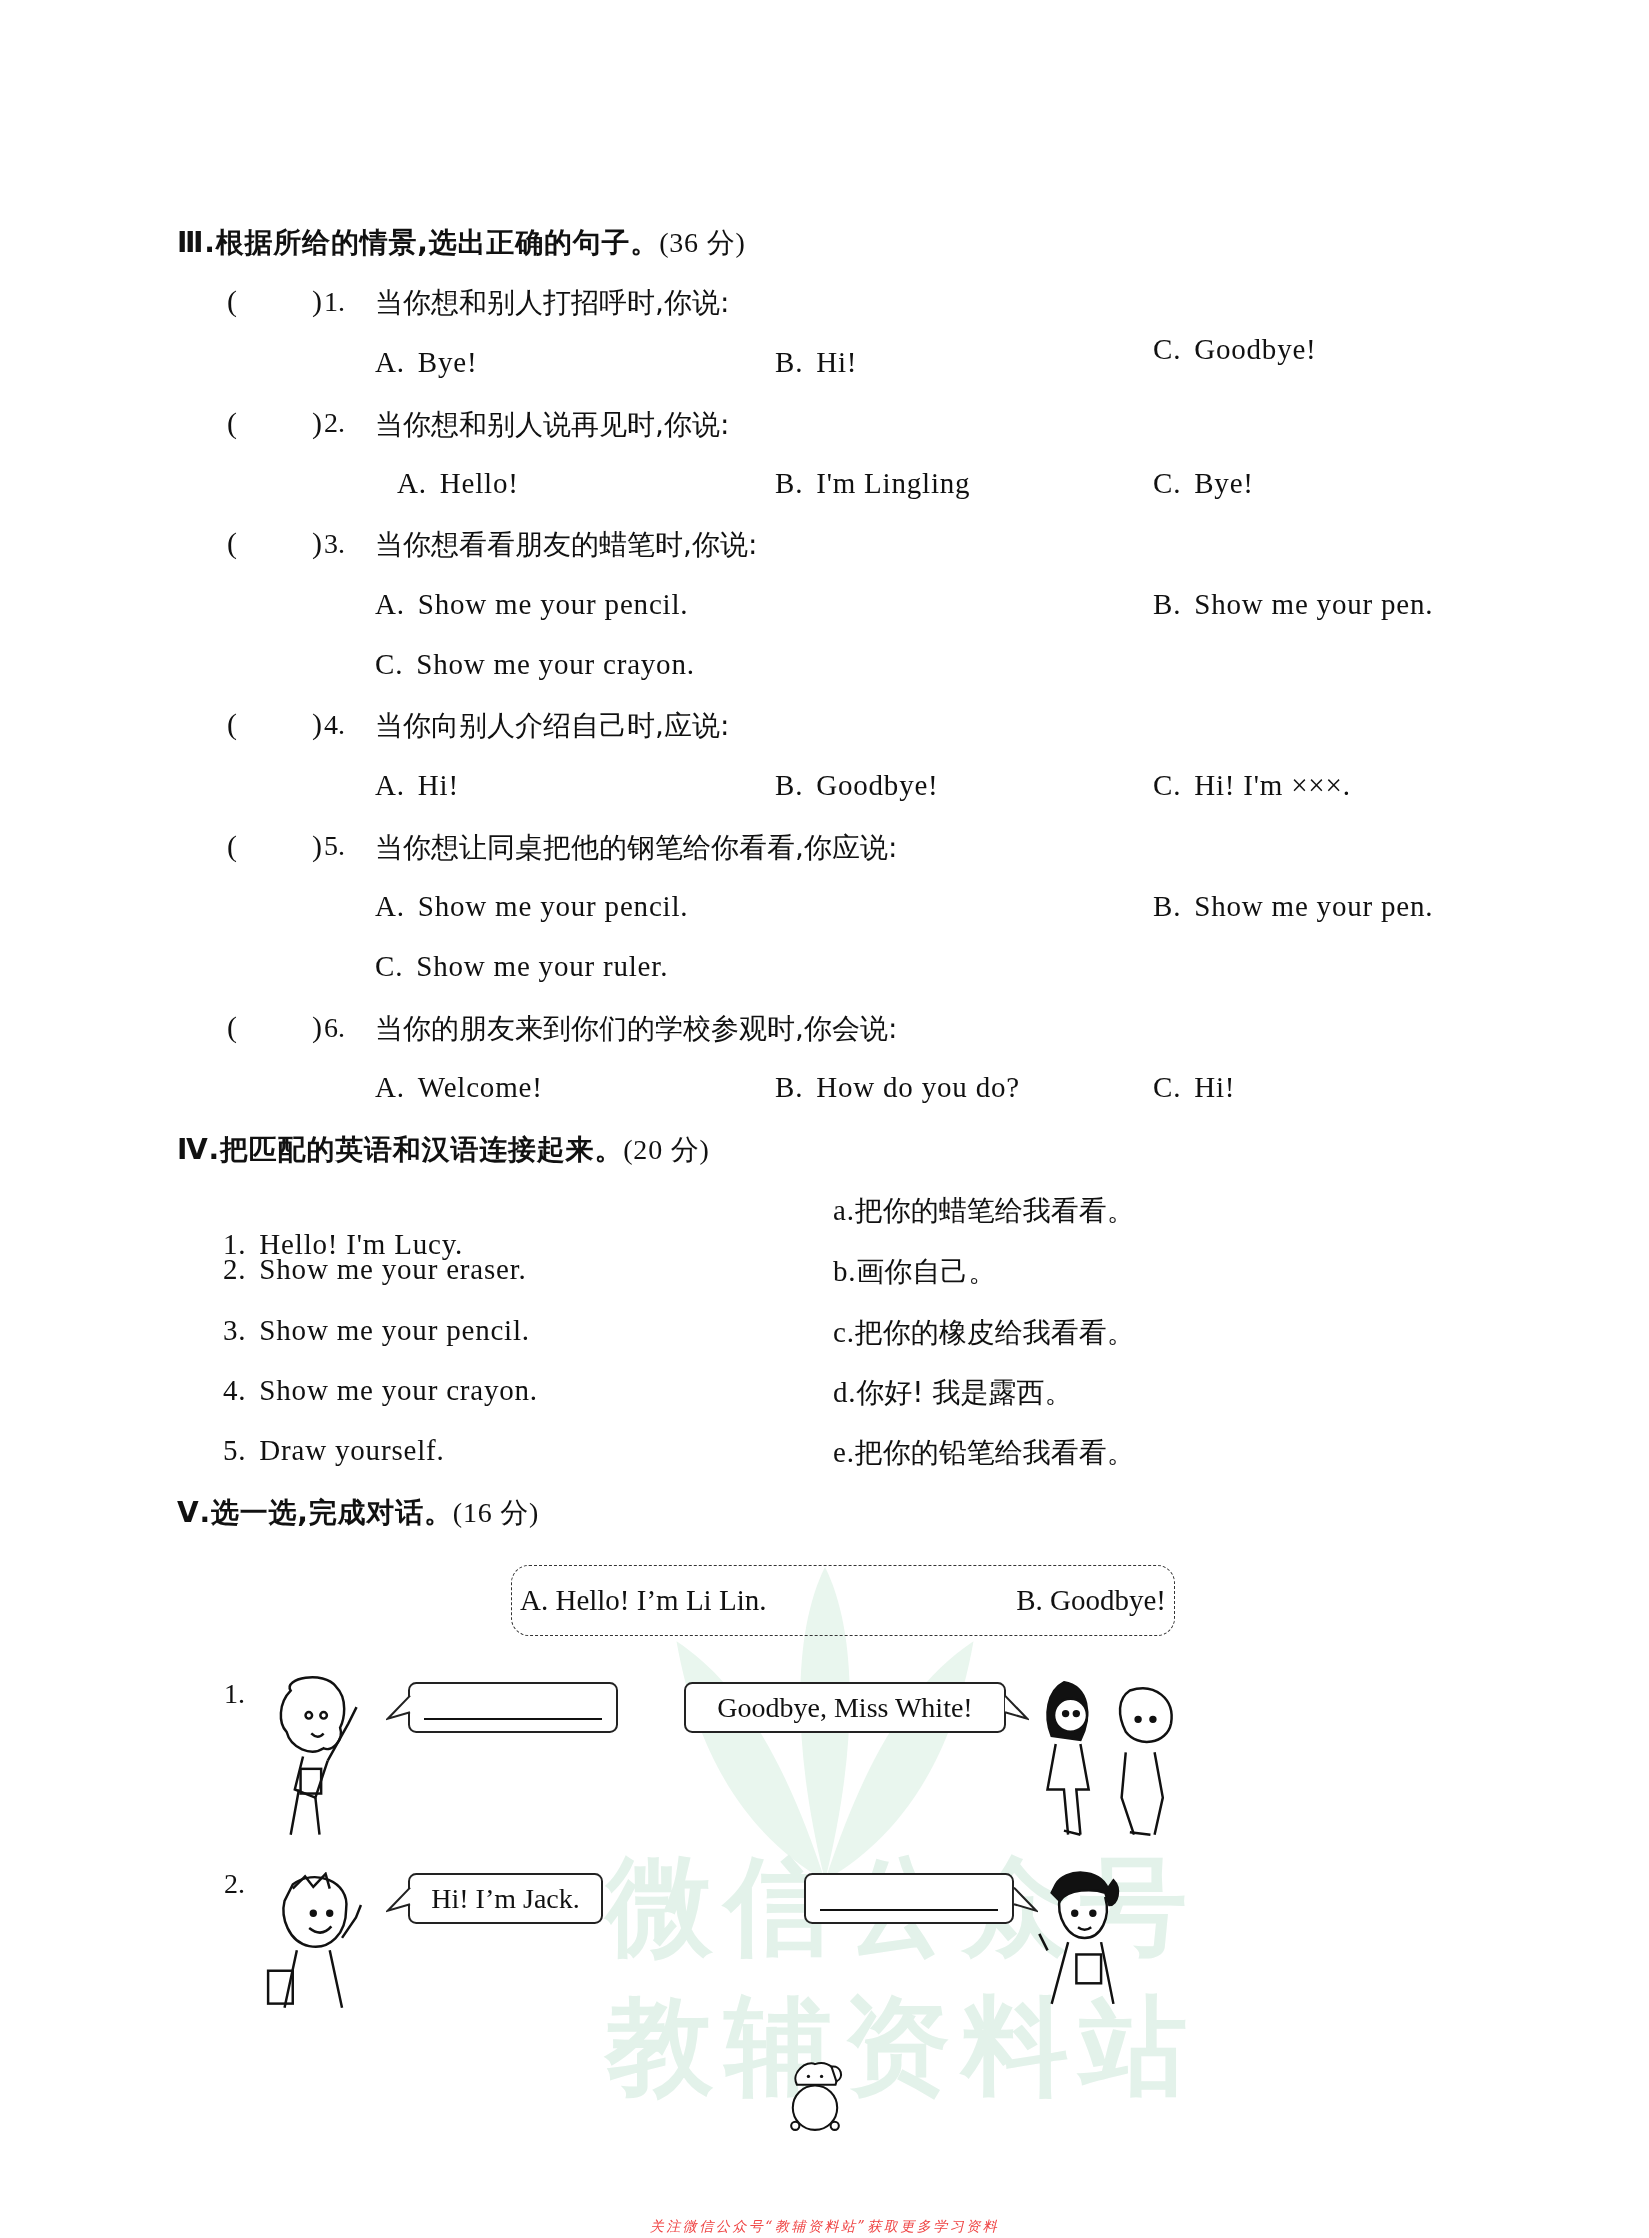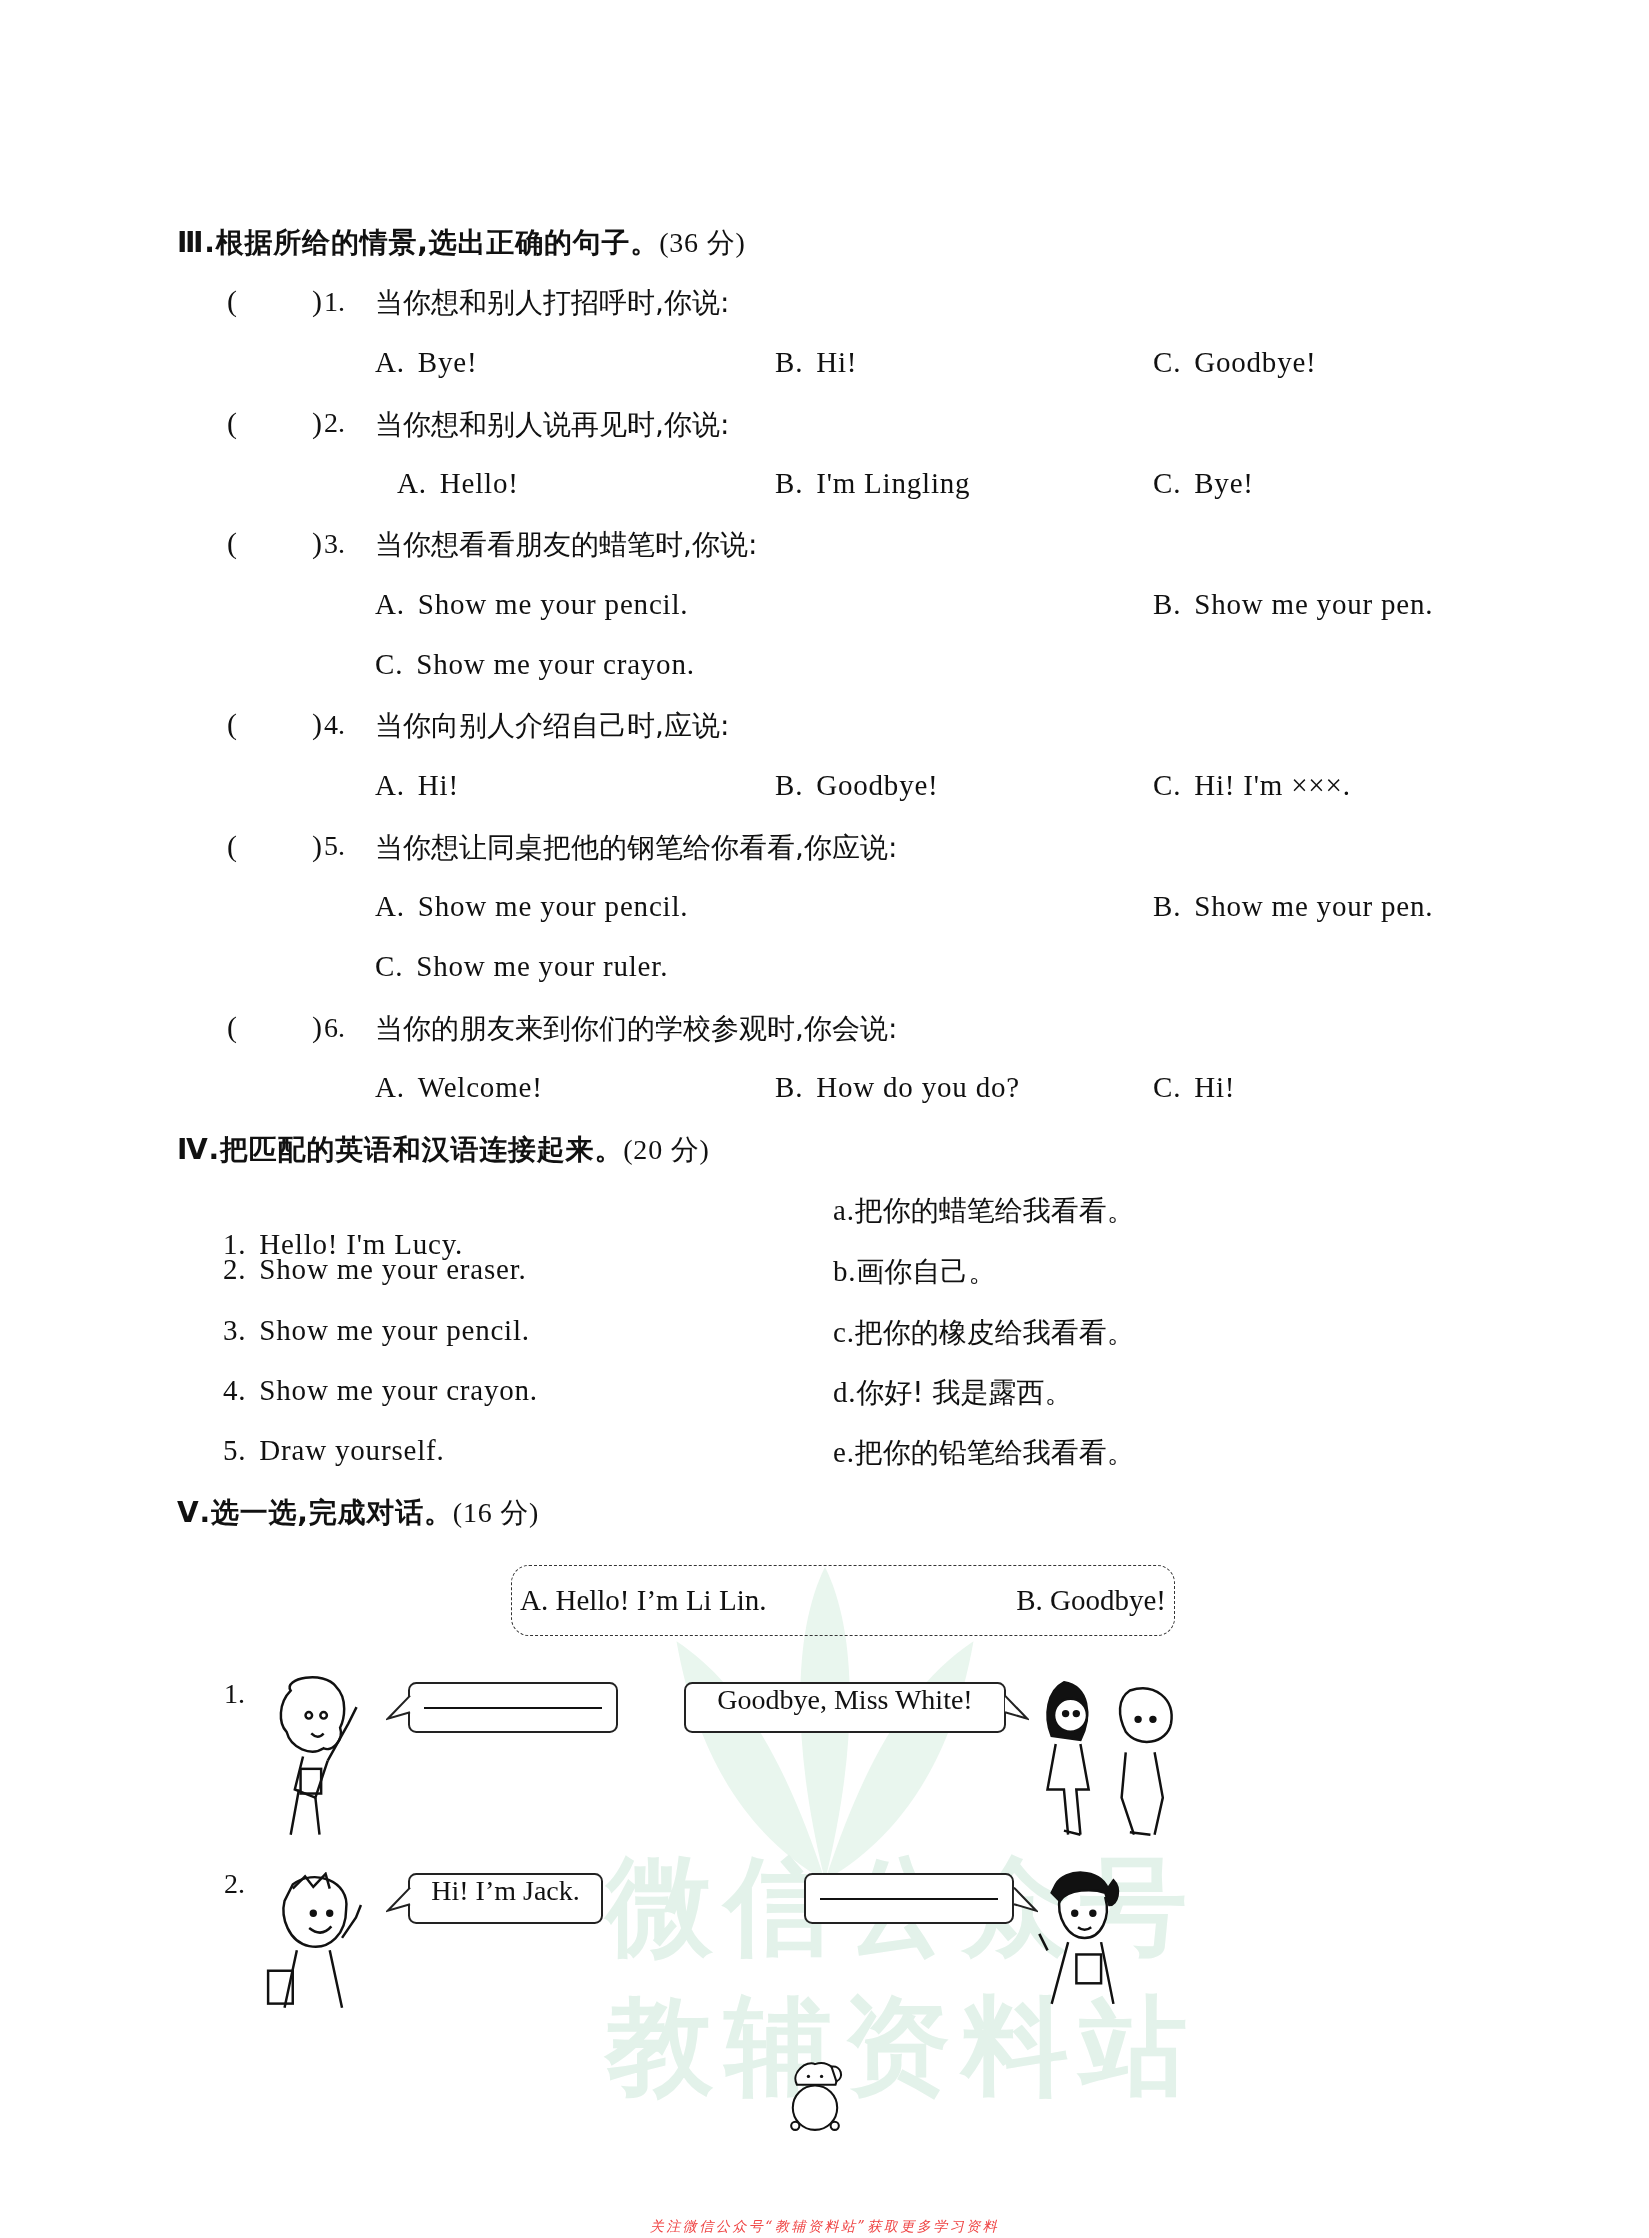--- a/index.html
+++ b/index.html
@@ -20,21 +20,21 @@
   .wm-logo { position:absolute; z-index:0; }
 
   .content { position:relative; z-index:1; }
 
   .opt-box { position:absolute; left:511px; top:1565px; width:664px; height:71px;
              border:1.6px dashed #333; border-radius:18px; box-sizing:border-box;
              display:flex; align-items:center; padding:0 8px; font-size:29px; z-index:1; background:transparent; }
   .opt-box .b { margin-left:auto; }
 
   .bubble { position:absolute; border:2.1px solid #222; border-radius:8.2px; background:#fff; box-sizing:border-box;
-            display:flex; align-items:flex-start; justify-content:center; font-size:28px; z-index:1; }
+            display:flex; align-items:center; justify-content:center; font-size:28px; z-index:1; }
   .bubble .blank { display:block; border-bottom:2.5px solid #111; width:86%; height:0; margin-top:23px; }
   .tail { position:absolute; z-index:2; }
 
   .figure { position:absolute; z-index:1; }
   .scene-num { font-size:28px; }
   .page-num { position:absolute; left:782px; top:2060px; width:66px; height:74px; z-index:1; }
   .footer { position:absolute; left:0; width:1649px; top:2218px; text-align:center; font-family:"DejaVu Serif", serif; font-size:14px; font-style:italic; color:#ef4444; letter-spacing:2.5px; }
 </style>
 </head>
 <body>
@@ -54,21 +54,21 @@
 </div>
 
 <div>
   <span class="abs paren" style="left:227px;top:284px;">(</span>
   <span class="abs paren" style="left:312px;top:284px;">)</span>
   <div class="abs" style="left:249px;top:287px;width:59px;height:33px;"></div>
   <span class="abs qnum" style="left:324px;top:286px;">1.</span>
   <span class="abs stem" style="left:375px;top:284px;">当你想和别人打招呼时,你说:</span>
   <span class="abs opt" style="left:375px;top:346px;"><span class="letter">A.</span><span>Bye!</span></span>
   <span class="abs opt" style="left:775px;top:346px;"><span class="letter">B.</span><span>Hi!</span></span>
-  <span class="abs opt" style="left:1153px;top:346px;"><span class="letter">C.</span><span>Goodbye!</span></span>
+  <span class="abs opt" style="left:1153px;top:333px;"><span class="letter">C.</span><span>Goodbye!</span></span>
 </div>
 
 <div>
   <span class="abs paren" style="left:227px;top:406px;">(</span>
   <span class="abs paren" style="left:312px;top:406px;">)</span>
   <div class="abs" style="left:249px;top:408px;width:59px;height:33px;"></div>
   <span class="abs qnum" style="left:324px;top:407px;">2.</span>
   <span class="abs stem" style="left:375px;top:406px;">当你想和别人说再见时,你说:</span>
   <span class="abs opt" style="left:375px;top:467px;margin-left:22px;"><span class="letter">A.</span><span>Hello!</span></span>
   <span class="abs opt" style="left:775px;top:467px;"><span class="letter">B.</span><span>I'm Lingling</span></span>

